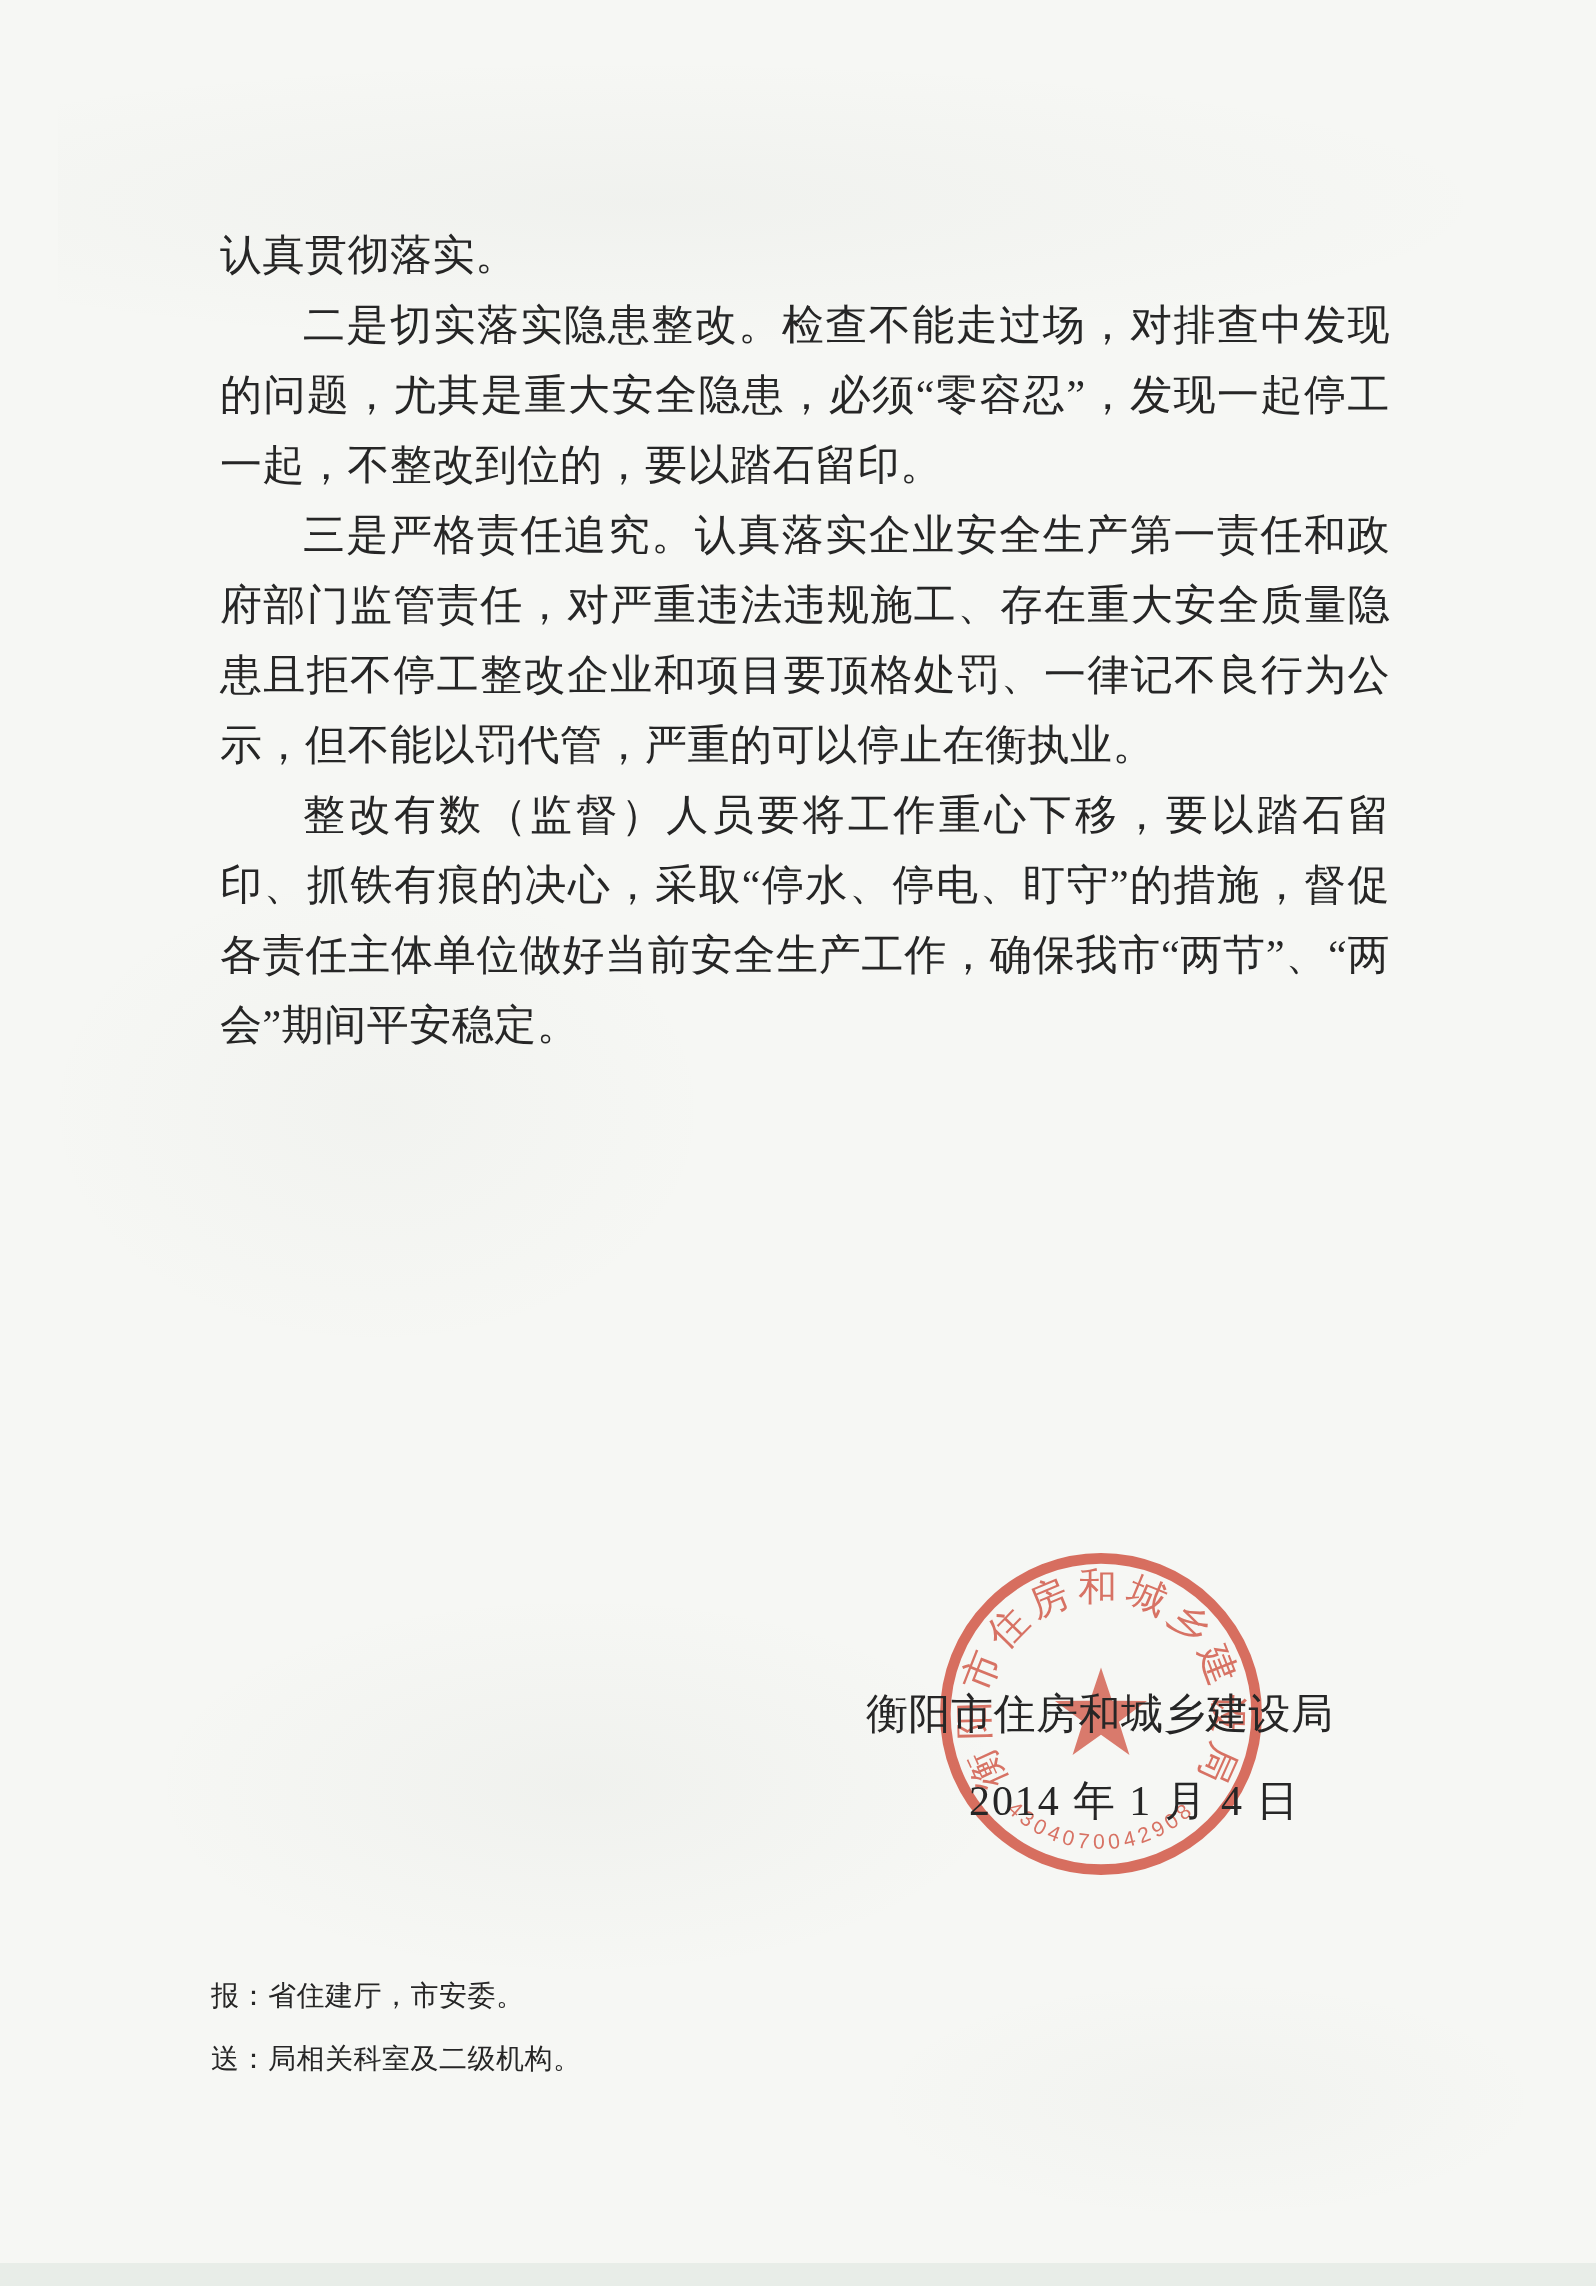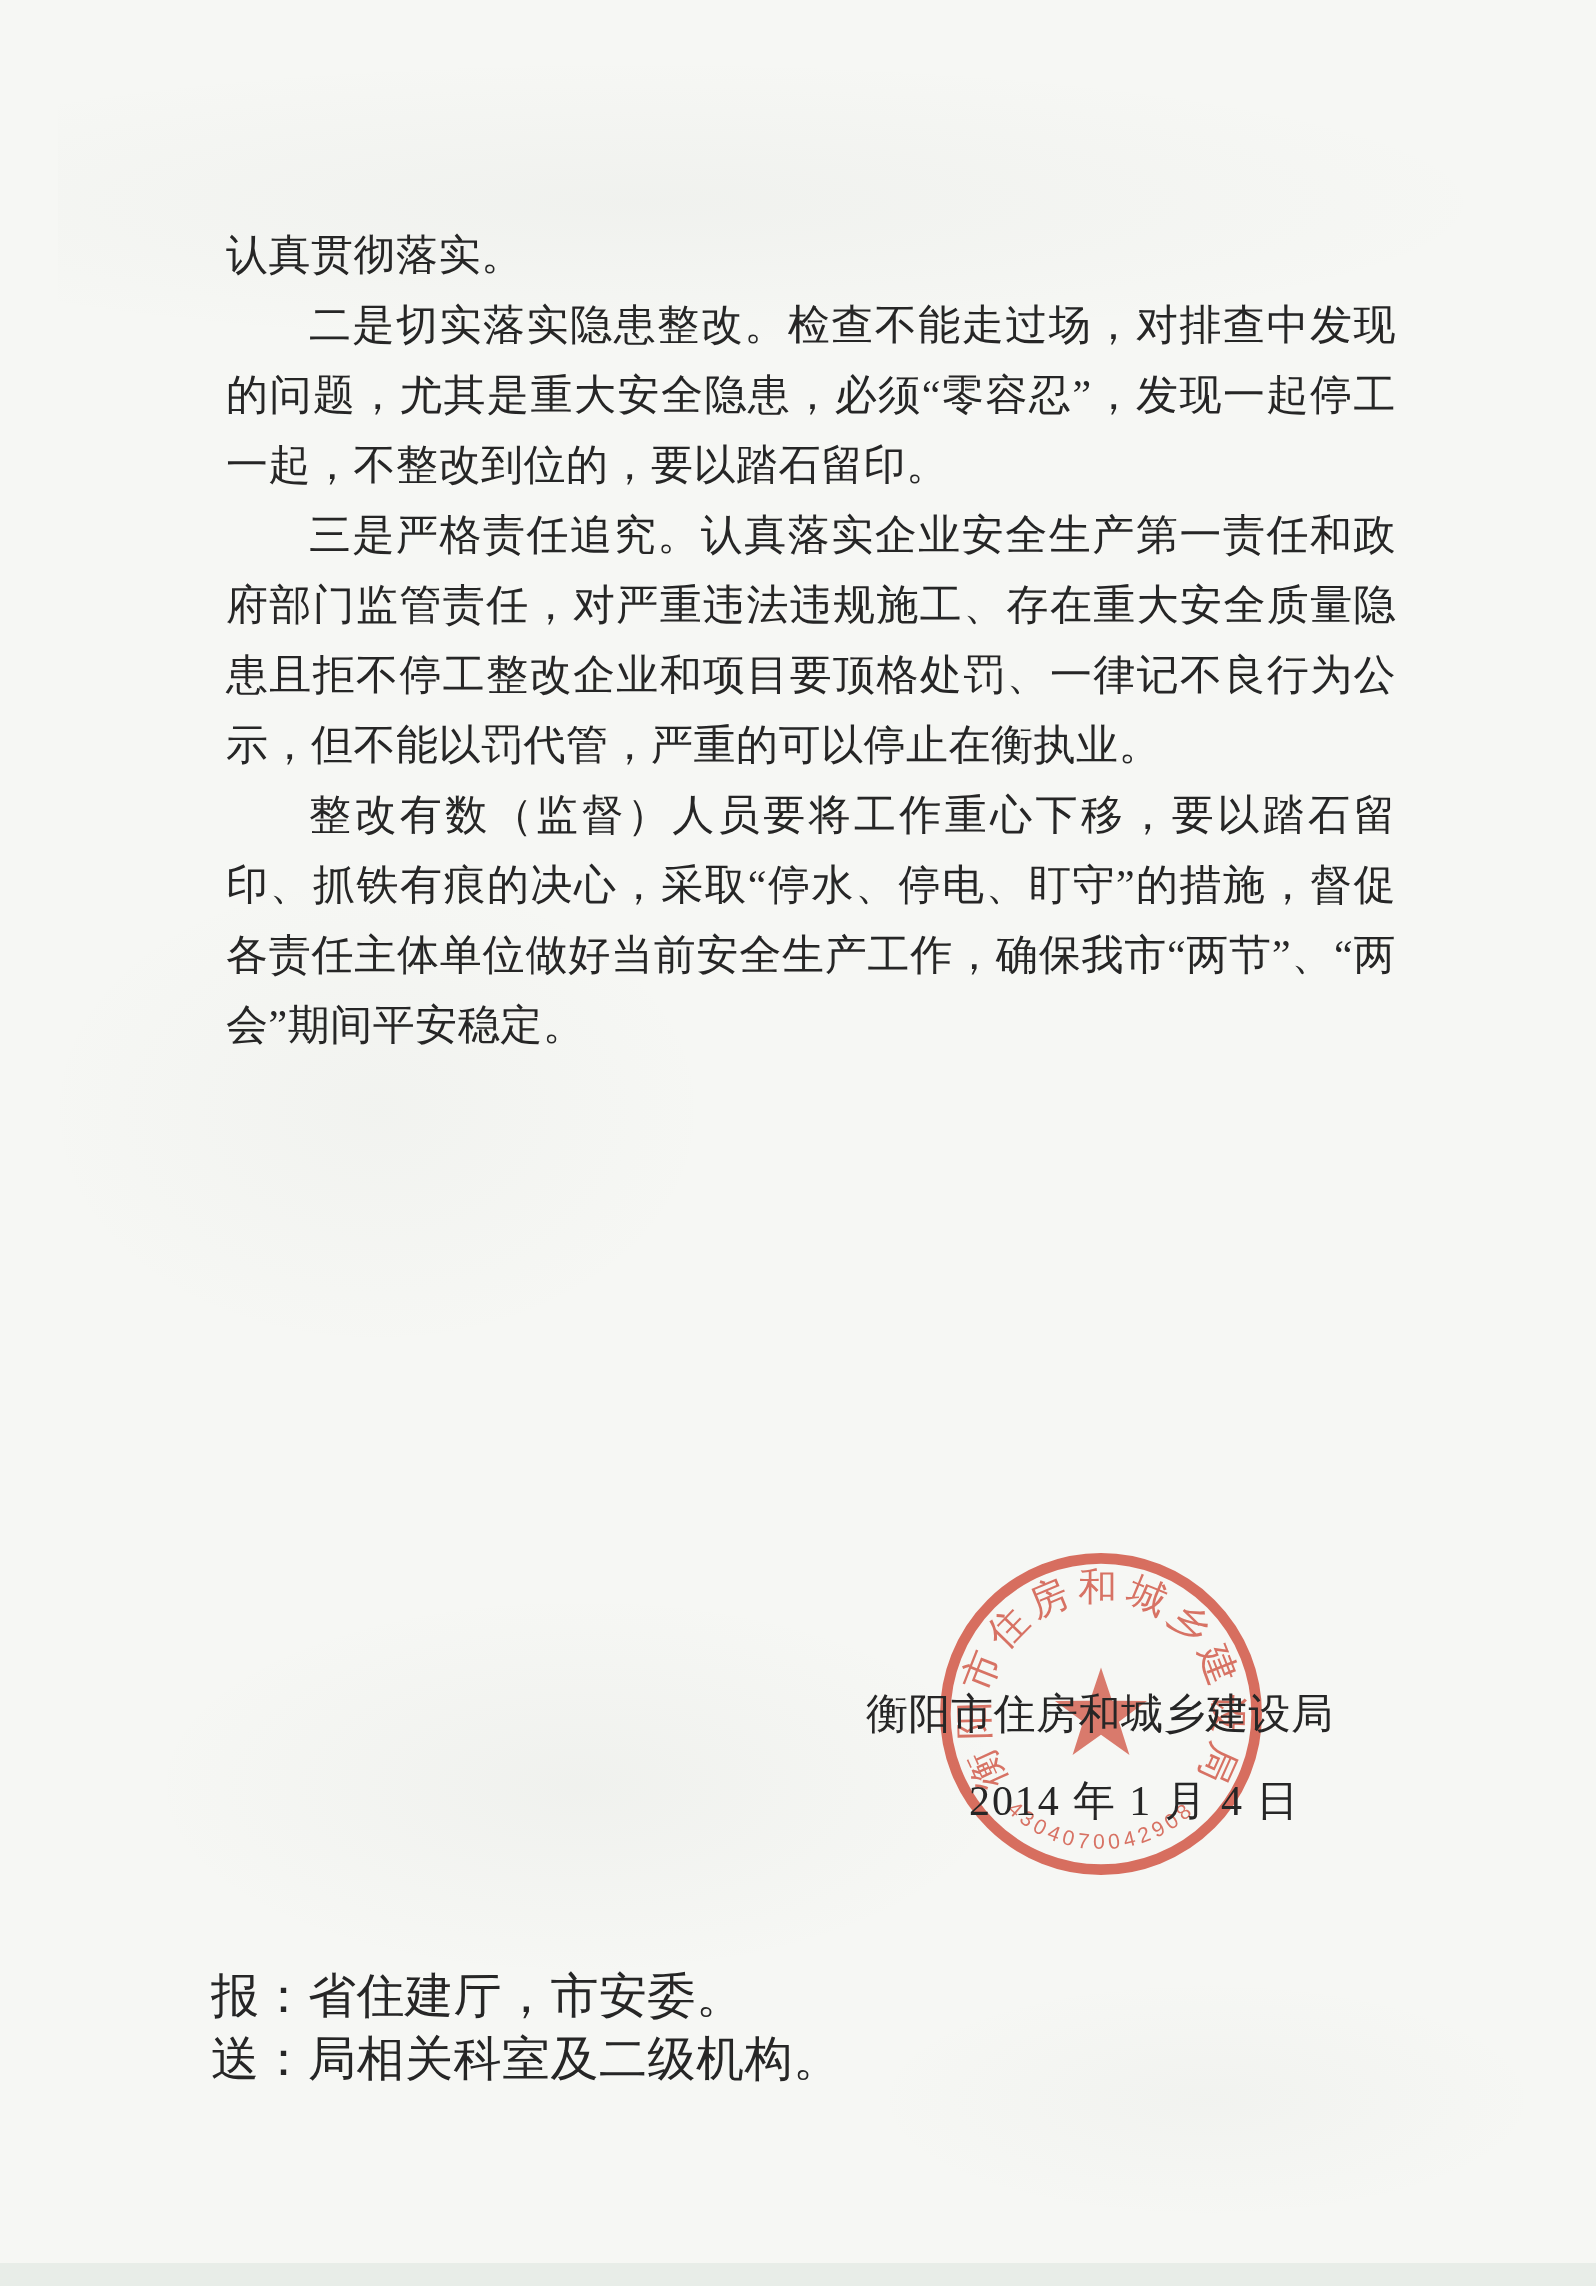--- a/index.html
+++ b/index.html
@@ -32,21 +32,20 @@
 
   .body-text{
     position:absolute;
     left:220px;
     top:220px;
     width:1170px;
     font-size:42px;
     line-height:70px;
     text-align:justify;
     letter-spacing:0.5px;
-    margin-left:6px;
   }
   .para{margin:0;text-indent:83px;}
   .para.no-indent{text-indent:0;}
 
   .signature-agency{
     position:absolute;
     left:866px;
     top:1691px;
     font-size:42px;
     line-height:46px;
@@ -73,21 +72,21 @@
     height:348px;
     z-index:2;
     mix-blend-mode:multiply;
     opacity:0.92;
   }
 
   .notations{
     position:absolute;
     left:211px;
     top:1964px;
-    font-size:48px;
+    font-size:28px;
     line-height:63px;
     letter-spacing:0.5px;
     white-space:nowrap;
   }
 
   .scan-edge{
     position:absolute;
     left:0;
     bottom:0;
     width:100%;

